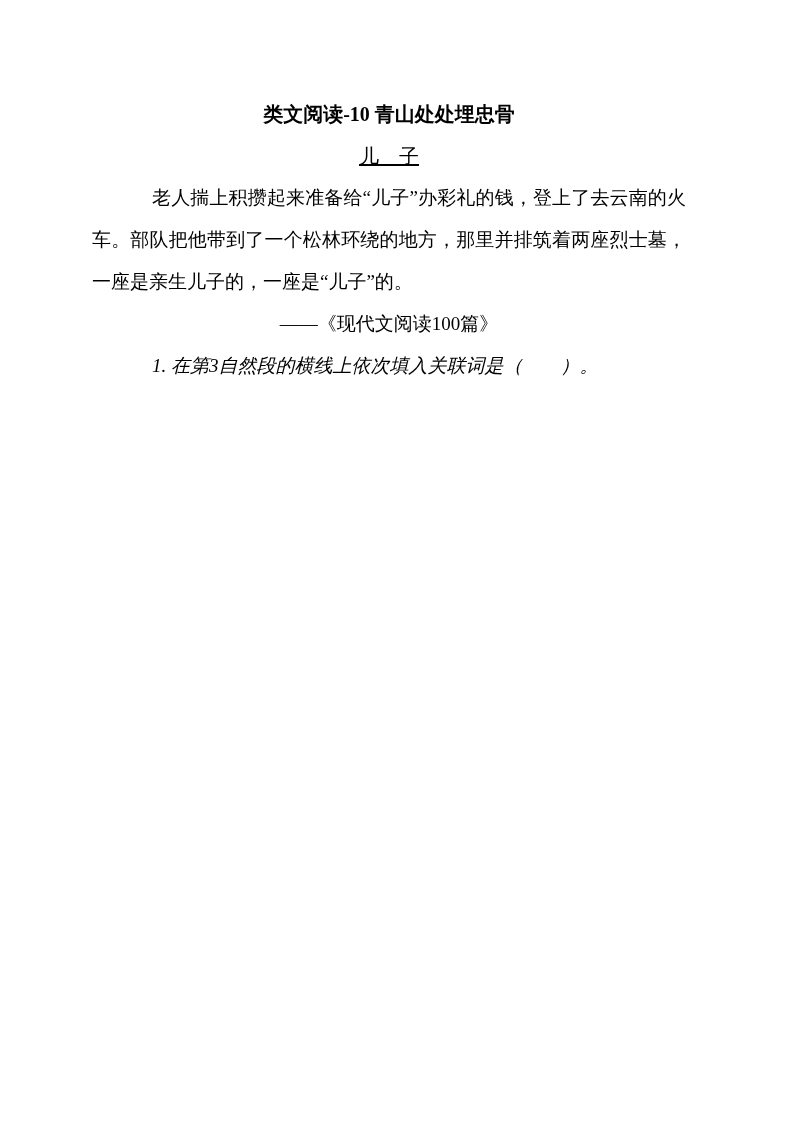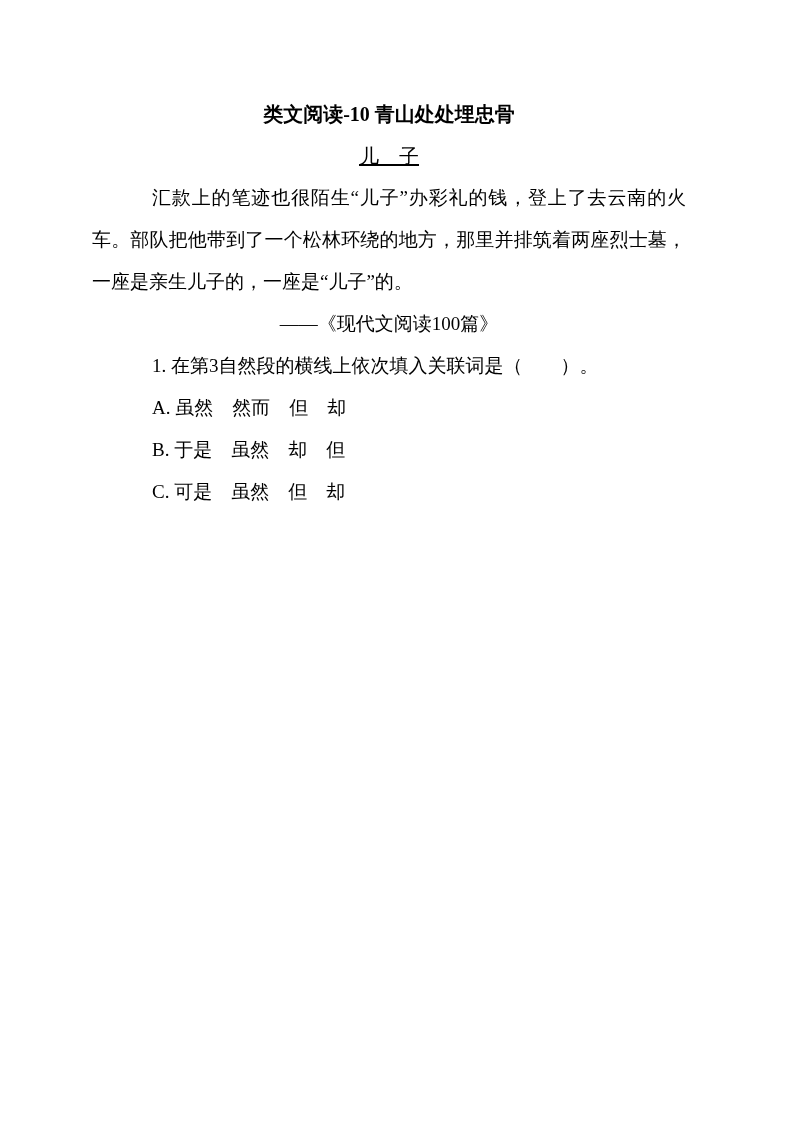--- a/index.html
+++ b/index.html
@@ -44,42 +44,38 @@
   .body-text p.para.no-indent {
     text-indent: 0;
   }
   .attribution {
     margin: 0;
     text-align: center;
   }
   .question {
     margin: 0;
     padding-left: 60px;
+    font-style: italic;
   }
   .options p.option {
     margin: 0;
     padding-left: 60px;
   }
 </style>
 </head>
 <body>
 
 <div class="page">
   <h1 class="title">类文阅读-10 青山处处埋忠骨</h1>
 
   <h2 class="subtitle">儿　子</h2>
 
   <div class="body-text">
-      <p class="para">汇款上的笔迹也很陌生“儿子”办彩礼的钱，登上了去云南的火车。部队把他带到了一个松林环绕的地方，那里并排筑着两座烈士墓，一座是亲生儿子的，一座是“儿子”的。</p>
+      <p class="para">老人揣上积攒起来准备给“儿子”办彩礼的钱，登上了去云南的火车。部队把他带到了一个松林环绕的地方，那里并排筑着两座烈士墓，一座是亲生儿子的，一座是“儿子”的。</p>
     </div>
 
   <p class="attribution">——《现代文阅读100篇》</p>
 
   <div>
     <p class="question">1. 在第3自然段的横线上依次填入关联词是（　　）。</p>
 
-    <div class="options">
-        <p class="option">A. 虽然　然而　但　却</p>
-        <p class="option">B. 于是　虽然　却　但</p>
-        <p class="option">C. 可是　虽然　但　却</p>
-      </div>
   </div>
 </div>
 
 </body></html>

